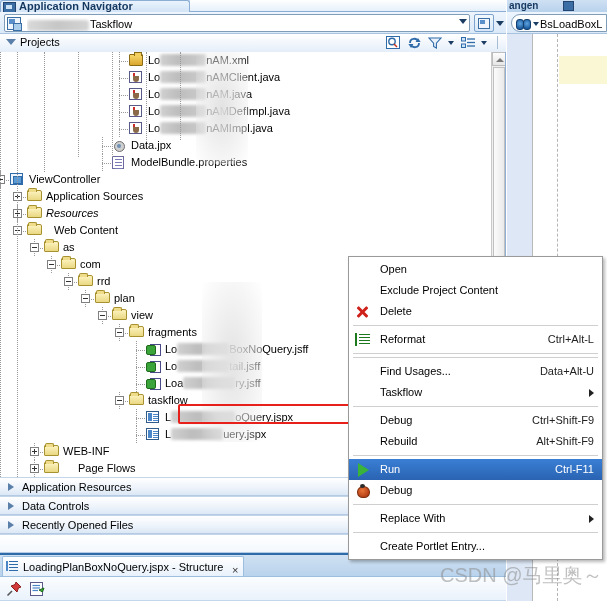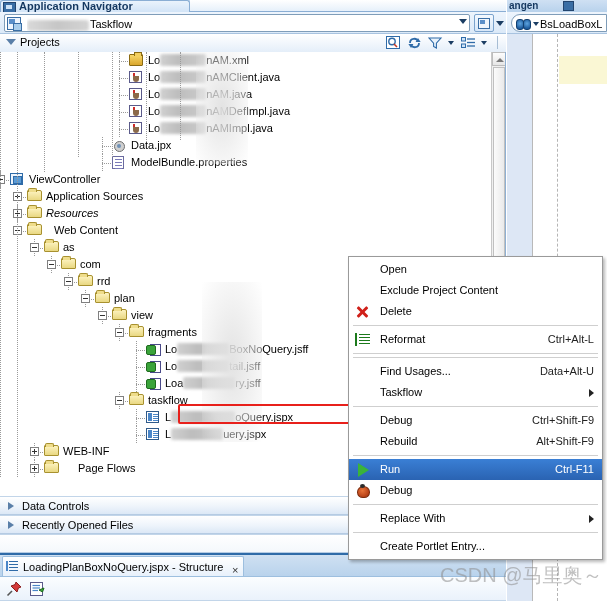--- a/index.html
+++ b/index.html
@@ -728,20 +728,24 @@
     <div class="smudge" style="left:202px; top:230px; width:60px; height:160px;"></div>
     <div class="sel-outline" style="left:178px; top:352px; width:175px; height:20px;"></div>
 
     <div class="vscroll">
       <div class="arrow up"></div>
       <div class="thumb"></div>
       <div class="bottombox"></div>
     </div>
   </div>
 
+  <div class="collapse-row" style="top:477px">
+    <span class="tw"></span>
+    <span class="cl">Application Resources</span>
+  </div>
   <div class="collapse-row" style="top:496px">
     <span class="tw"></span>
     <span class="cl">Data Controls</span>
   </div>
   <div class="collapse-row" style="top:515px">
     <span class="tw"></span>
     <span class="cl">Recently Opened Files</span>
   </div>
   <div class="collapse-row" style="top:534px; background:linear-gradient(to bottom,#ffffff,#f4f8fc);"></div>
 

